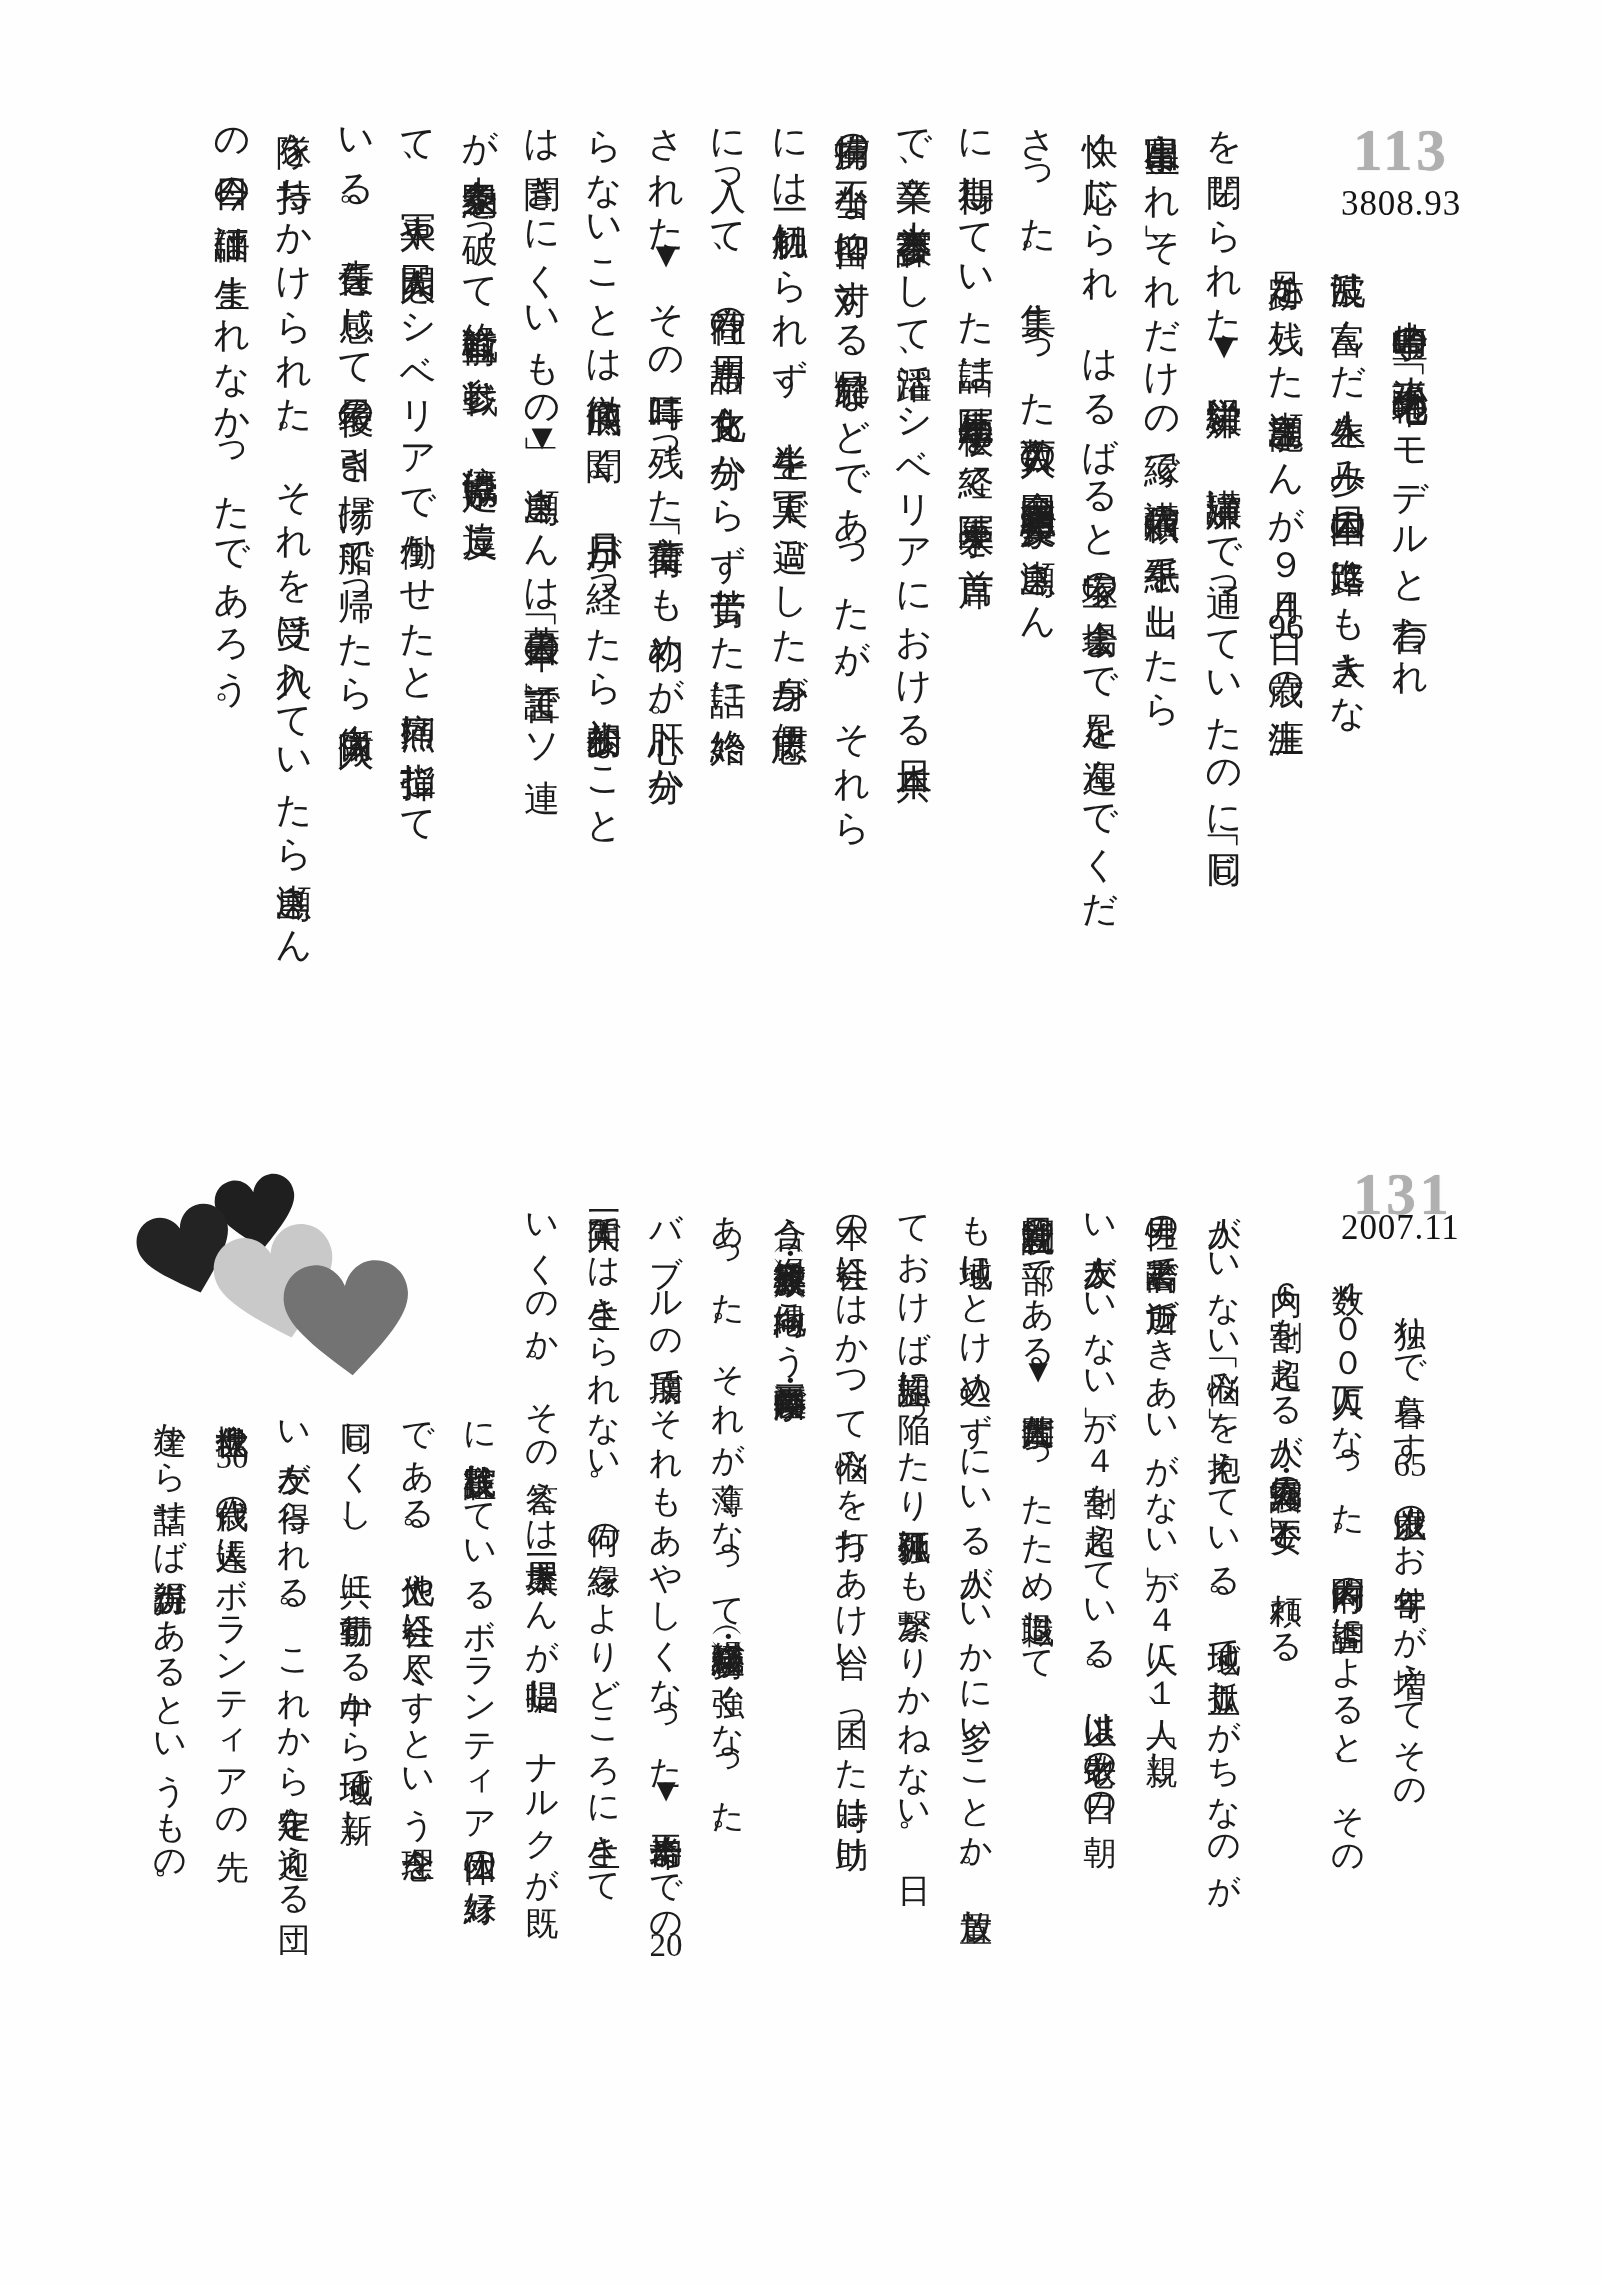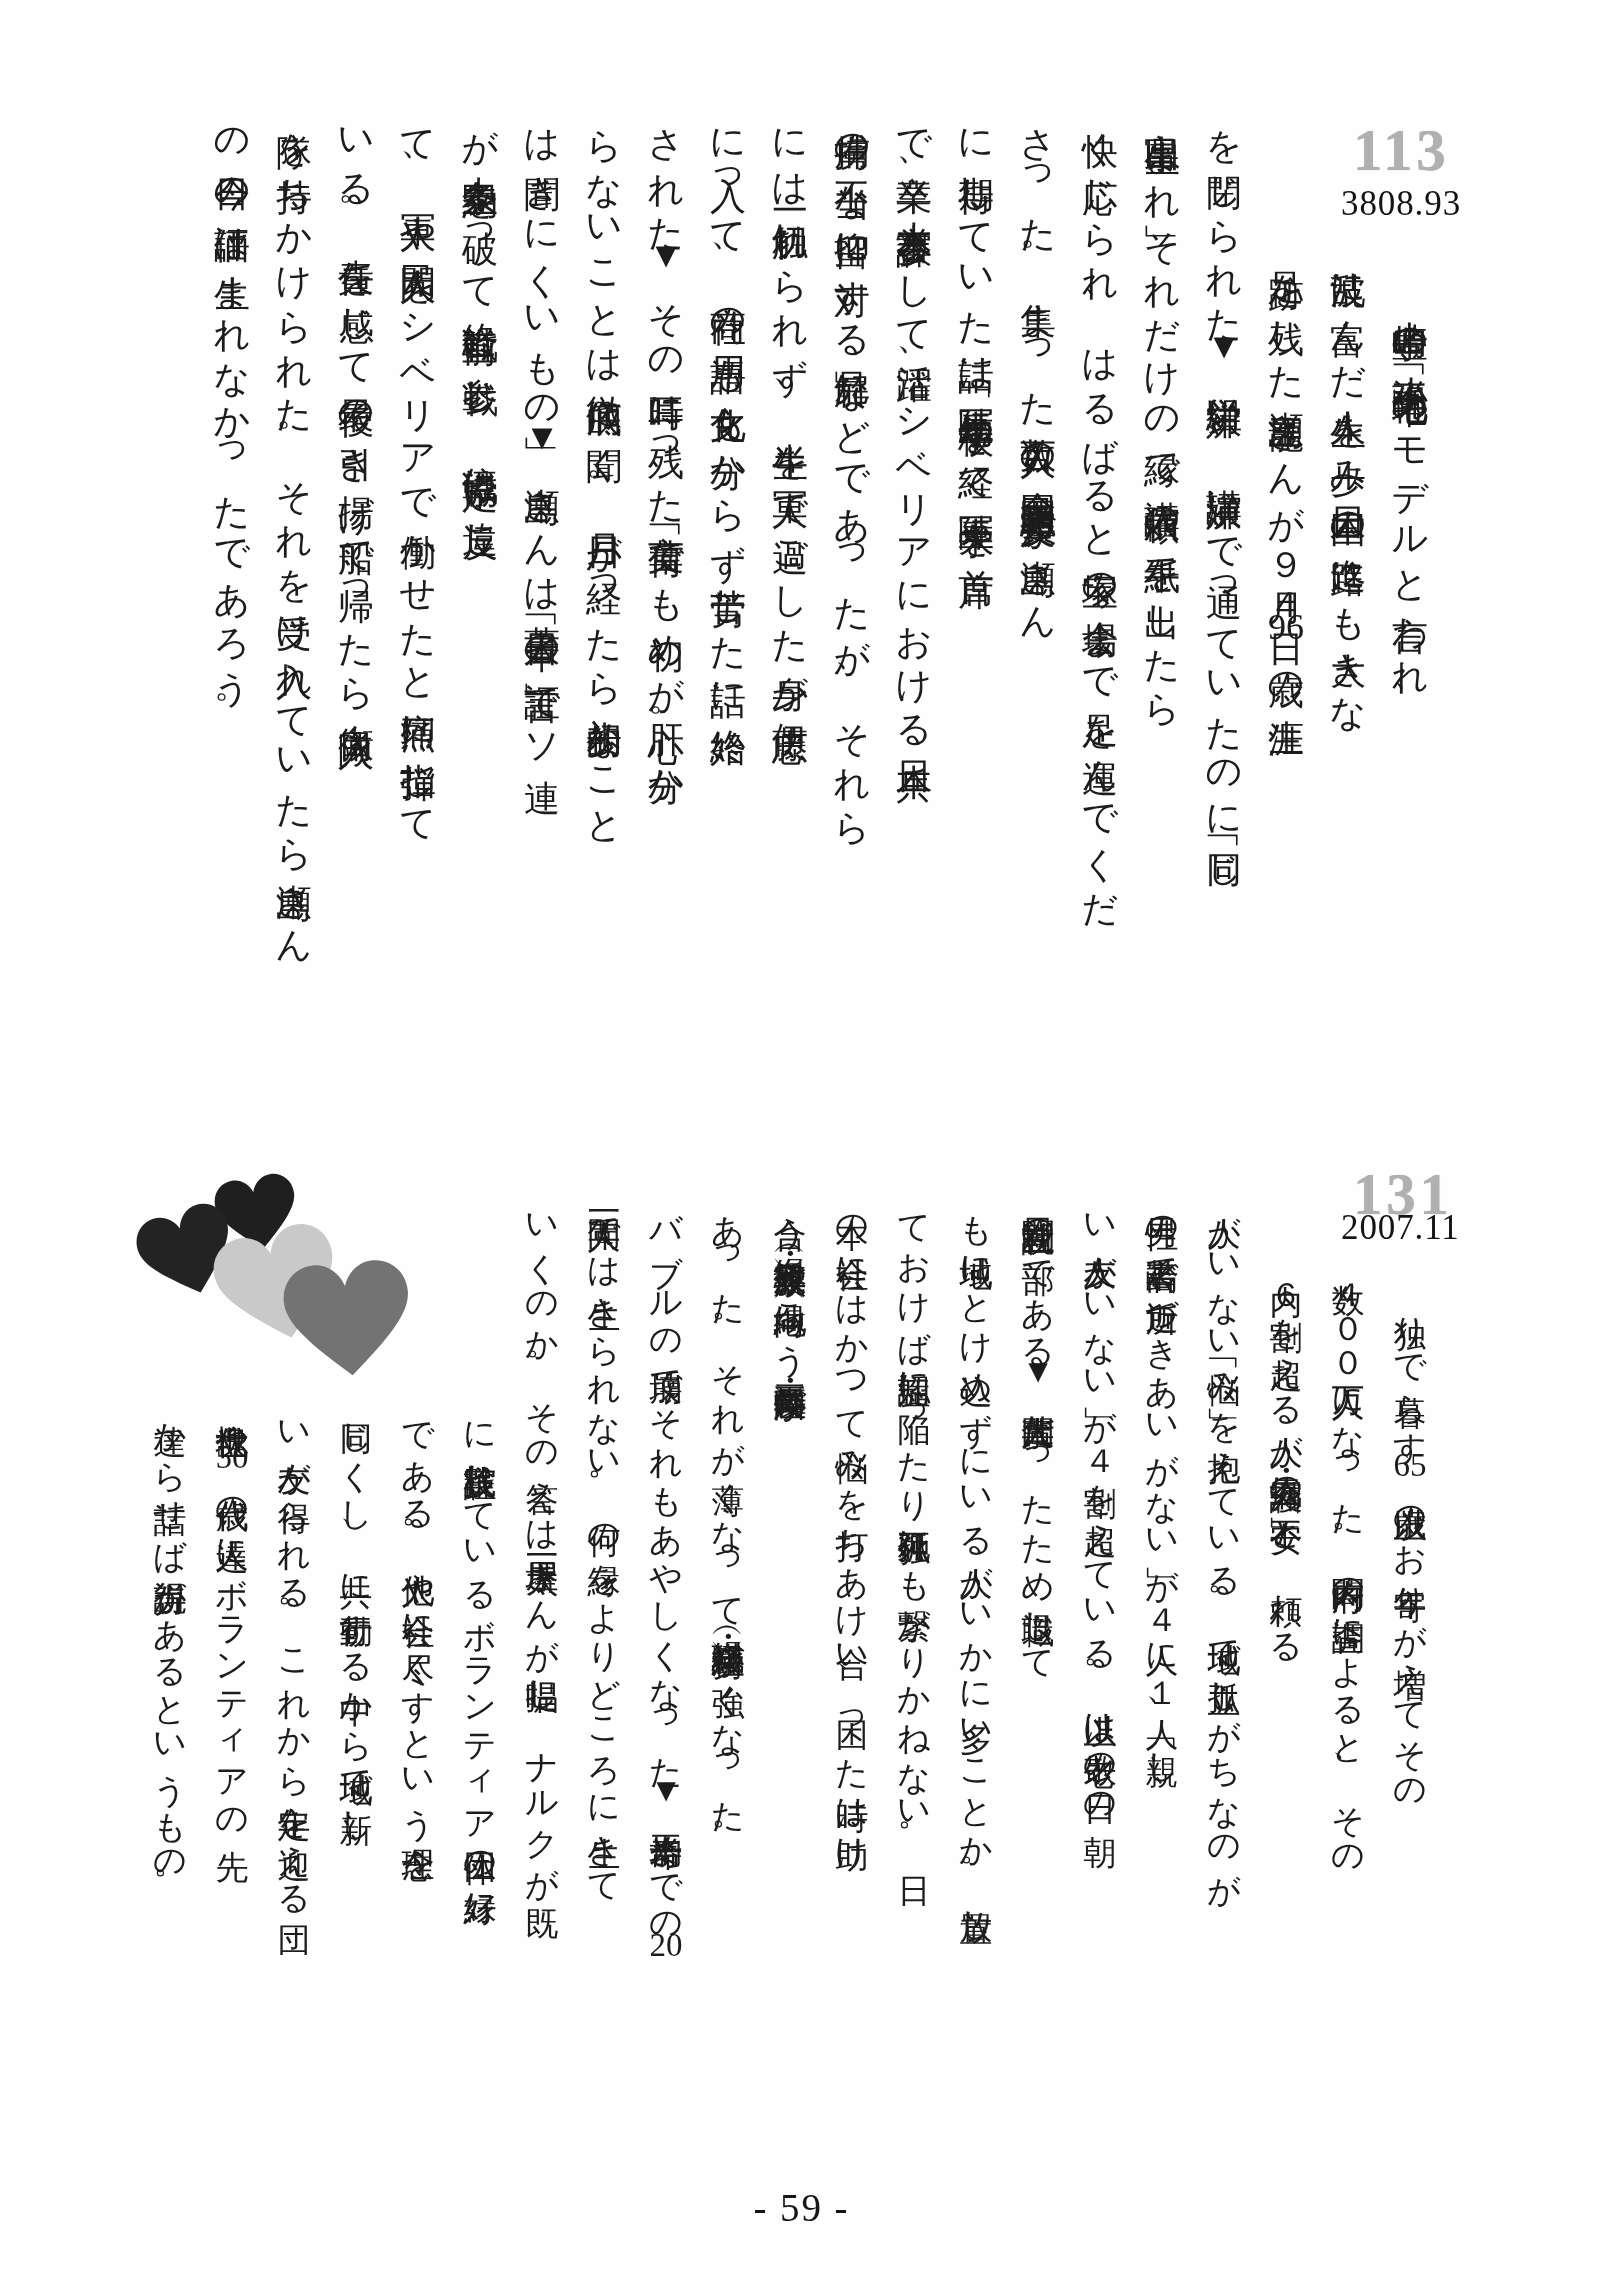--- a/index.html
+++ b/index.html
@@ -114,16 +114,15 @@
 
   <div class="hearts">
     <svg width="315" height="241" viewBox="0 0 340 260">
       <path transform="translate(137 58) rotate(-10) scale(0.9) translate(-50 -44)" d="M50 88 C20 62 2 44 2 27 C2 11 14 1 27 1 C38 1 47 9 50 19 C53 9 62 1 73 1 C86 1 98 11 98 27 C98 44 80 62 50 88 Z" fill="#1f1f1f"></path>
       <path transform="translate(62 100) rotate(-18) scale(1.05) translate(-50 -44)" d="M50 88 C20 62 2 44 2 27 C2 11 14 1 27 1 C38 1 47 9 50 19 C53 9 62 1 73 1 C86 1 98 11 98 27 C98 44 80 62 50 88 Z" fill="#232323"></path>
       <path transform="translate(160 135) rotate(-14) scale(1.35) translate(-50 -44)" d="M50 88 C20 62 2 44 2 27 C2 11 14 1 27 1 C38 1 47 9 50 19 C53 9 62 1 73 1 C86 1 98 11 98 27 C98 44 80 62 50 88 Z" fill="#c9c9c9"></path>
       <path transform="translate(235 172) rotate(-5) scale(1.4) translate(-50 -44)" d="M50 88 C20 62 2 44 2 27 C2 11 14 1 27 1 C38 1 47 9 50 19 C53 9 62 1 73 1 C86 1 98 11 98 27 C98 44 80 62 50 88 Z" fill="#737373"></path>
     </svg>
   </div>
 
-  <div class="page-number">- 59 -</div>
 
 </div>
 
 
 </body></html>

